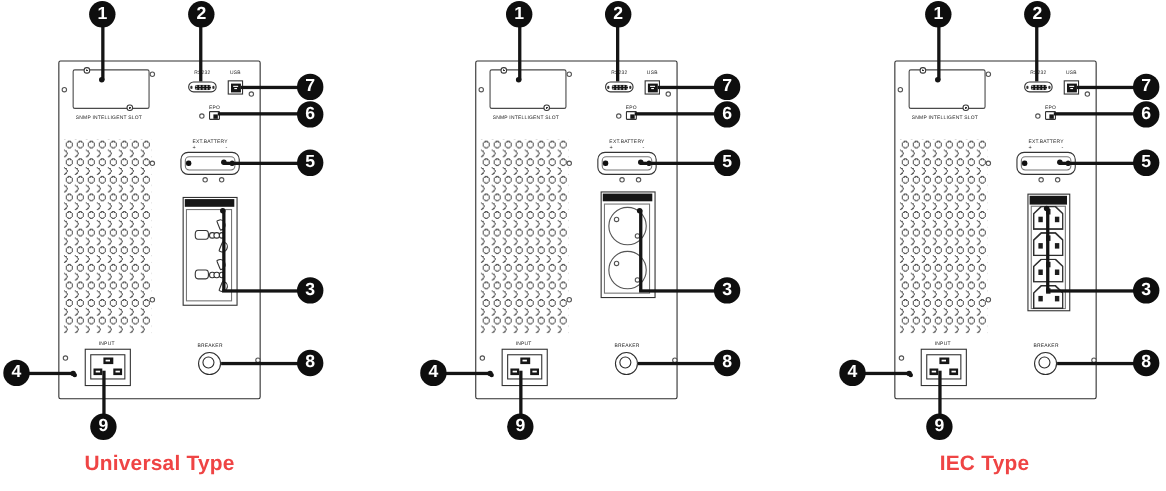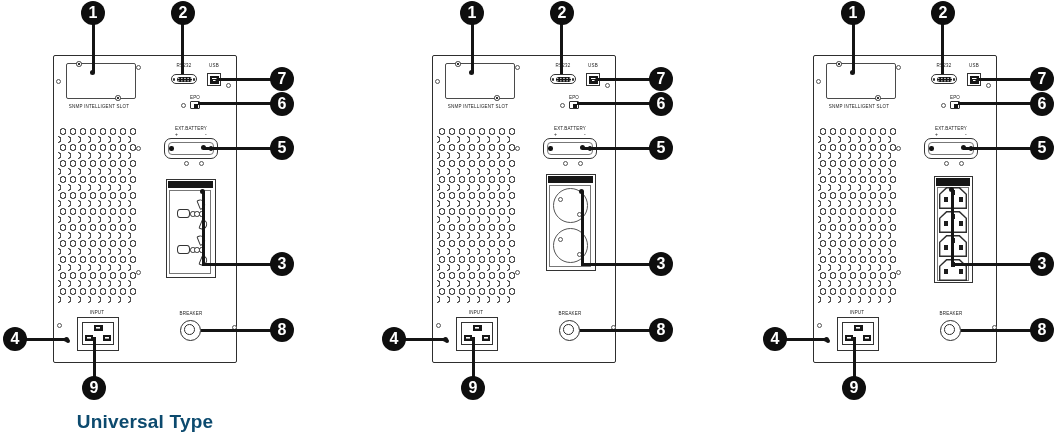--- a/index.html
+++ b/index.html
@@ -99,21 +99,21 @@
           background-image:linear-gradient(#fff,#fff); background-size:4px 1.6px;
           background-position:center; background-repeat:no-repeat; }
 
   
   .brk { position:absolute; left:126px; top:264px; width:21px; height:21px;
          border:1.7px solid #2e2e2e; border-radius:50%; background:#fff; }
   .brki{ position:absolute; left:3.4px; top:3.4px; width:10.8px; height:10.8px;
          border:1.5px solid #2e2e2e; border-radius:50%; }
 
   .ptitle{ position:absolute; top:411px; width:200px; text-align:center;
-           font:700 19px/22px "Liberation Sans",sans-serif; color:#0c4a6e; letter-spacing:.2px; }
+           font:700 19px/22px "Liberation Sans",sans-serif; color:#ef4444; letter-spacing:.2px; }
 </style>
 </head>
 <body>
 
 <div class="canvas">
 
   <section class="grp" style="left:0px">
     <div class="co" style="left:81px;top:1px">1</div>
     <div class="co" style="left:171px;top:1px">2</div>
     <div class="co" style="left:270px;top:67px">7</div>
@@ -420,14 +420,15 @@
         <i class="ipin" style="left:15.5px;top:7px;width:9px;height:6px"></i>
         <i class="ipin" style="left:7px;top:17px;width:8px;height:6px"></i>
         <i class="ipin" style="left:25px;top:17px;width:8px;height:6px"></i>
       </div>
       <div class="lbl" style="left:116px;top:255px;width:42px">BREAKER</div>
       <div class="brk">
           <i class="brki"></i>
         </div>
     </div>
 
+    <div class="ptitle" style="left:35px">IEC Type</div>
   </section>
 </div>
 
 </body></html>

